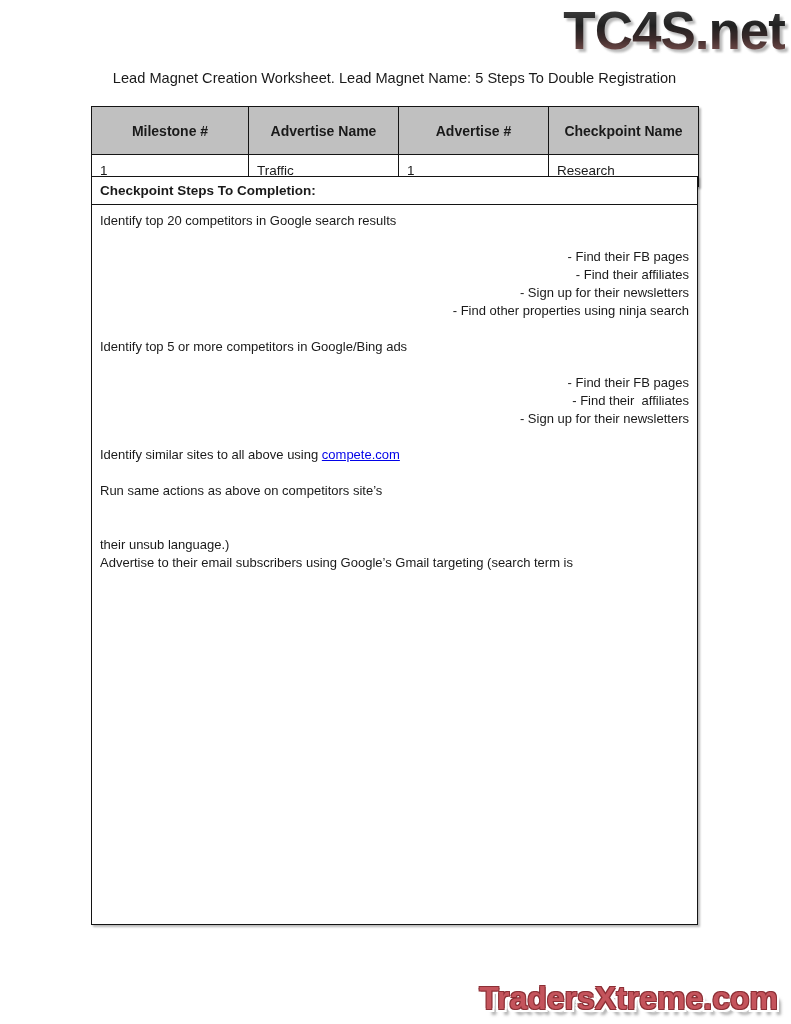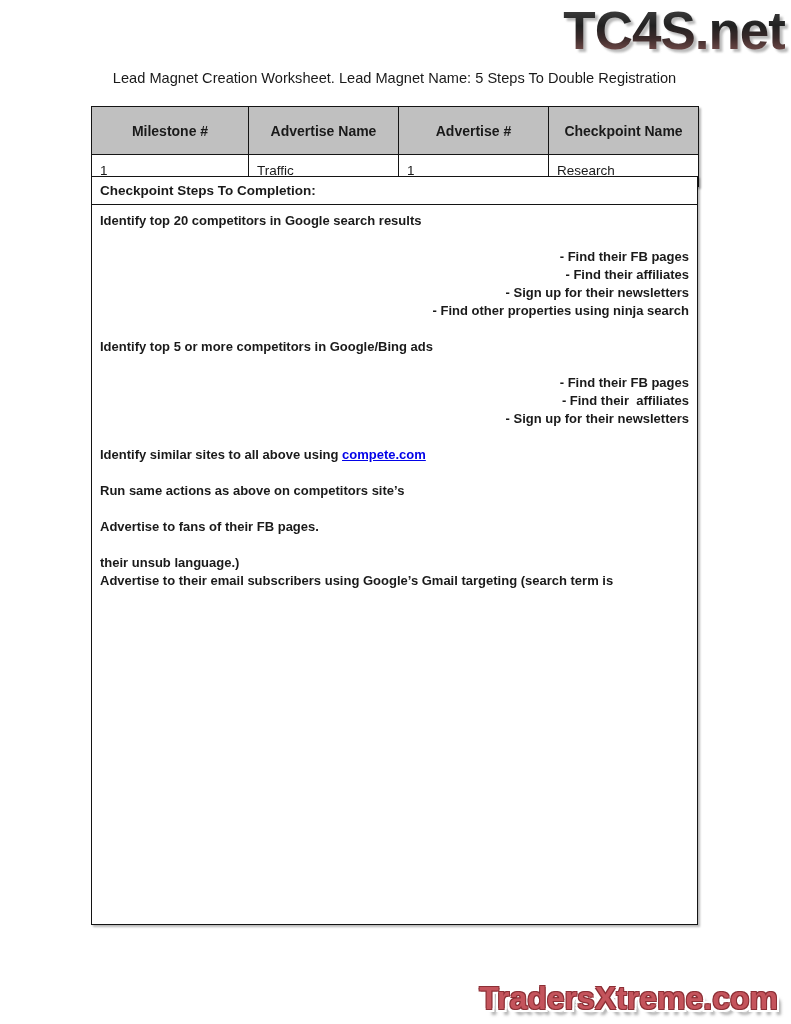--- a/index.html
+++ b/index.html
@@ -91,21 +91,20 @@
     font-weight: bold;
   }
   .steps-content {
     padding: 7px 8px 0 8px;
     font-size: 13px;
   }
   .line {
     min-height: 18px;
     line-height: 18px;
     white-space: pre;
-    font-weight: bold;
   }
   .line.indent { padding-left: 47px; text-align: right; }
   a.link { color: #0202e8; text-decoration: underline; cursor: pointer; }
 
   
   .watermark {
     position: absolute;
     left: 254px;
     top: 477px;
     font-family: "DejaVu Serif", serif;
@@ -181,21 +180,20 @@
         <div class="line">Identify top 5 or more competitors in Google/Bing ads</div>
         <div class="line"></div>
         <div class="line indent">- Find their FB pages</div>
         <div class="line indent">- Find their  affiliates</div>
         <div class="line indent">- Sign up for their newsletters</div>
         <div class="line"></div>
         <div class="line"><span>Identify similar sites to all above using </span><a class="link" href="#">compete.com</a></div>
         <div class="line"></div>
         <div class="line">Run same actions as above on competitors site’s</div>
         <div class="line"></div>
-        <div class="line">Advertise to fans of their FB pages.</div>
         <div class="line"></div>
         <div class="line">their unsub language.)</div>
         <div class="line">Advertise to their email subscribers using Google’s Gmail targeting (search term is</div>
       </div>
   </div>
 
 
   <div class="bottom-logo">TradersXtreme.com</div>
 
 </div>

